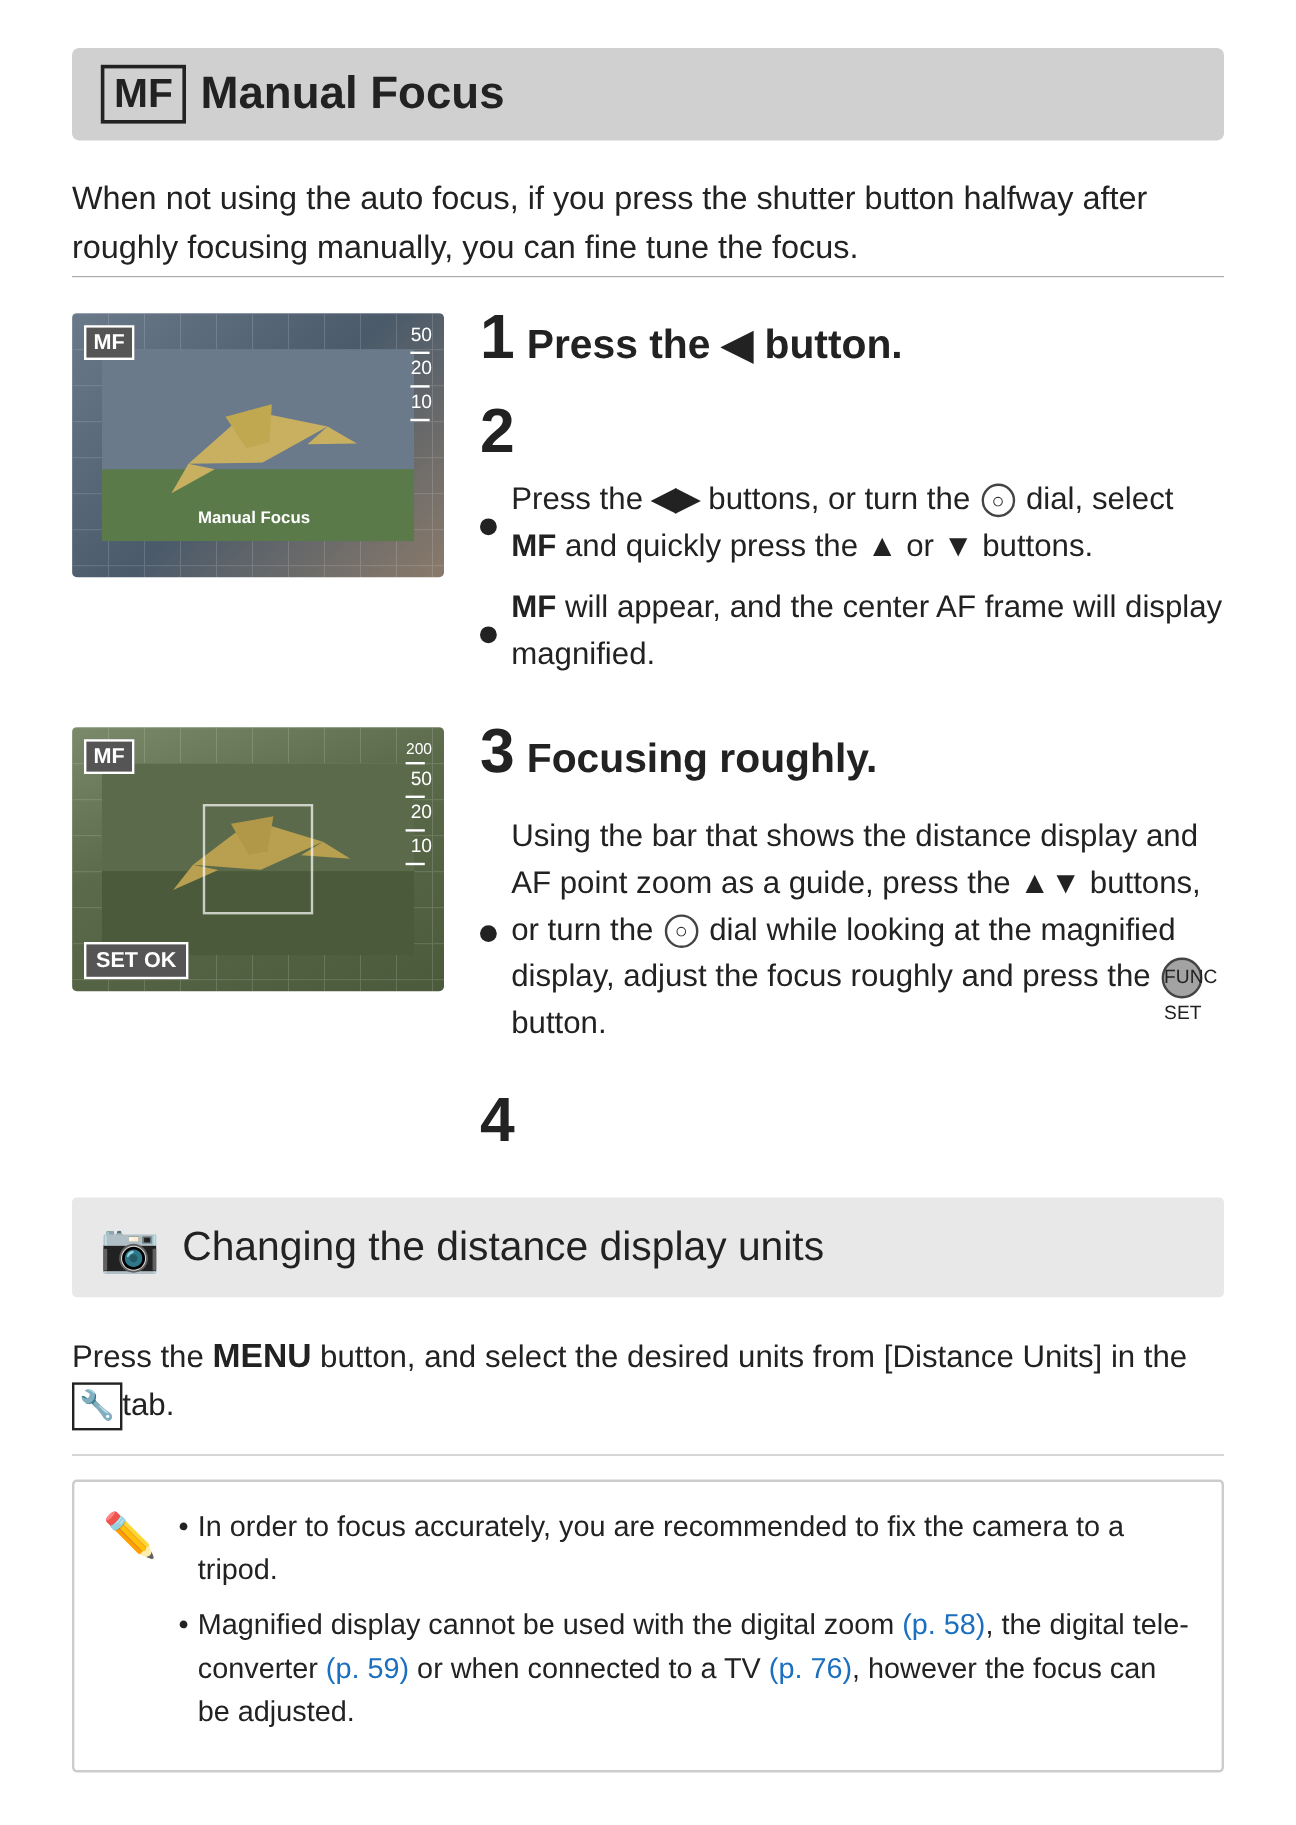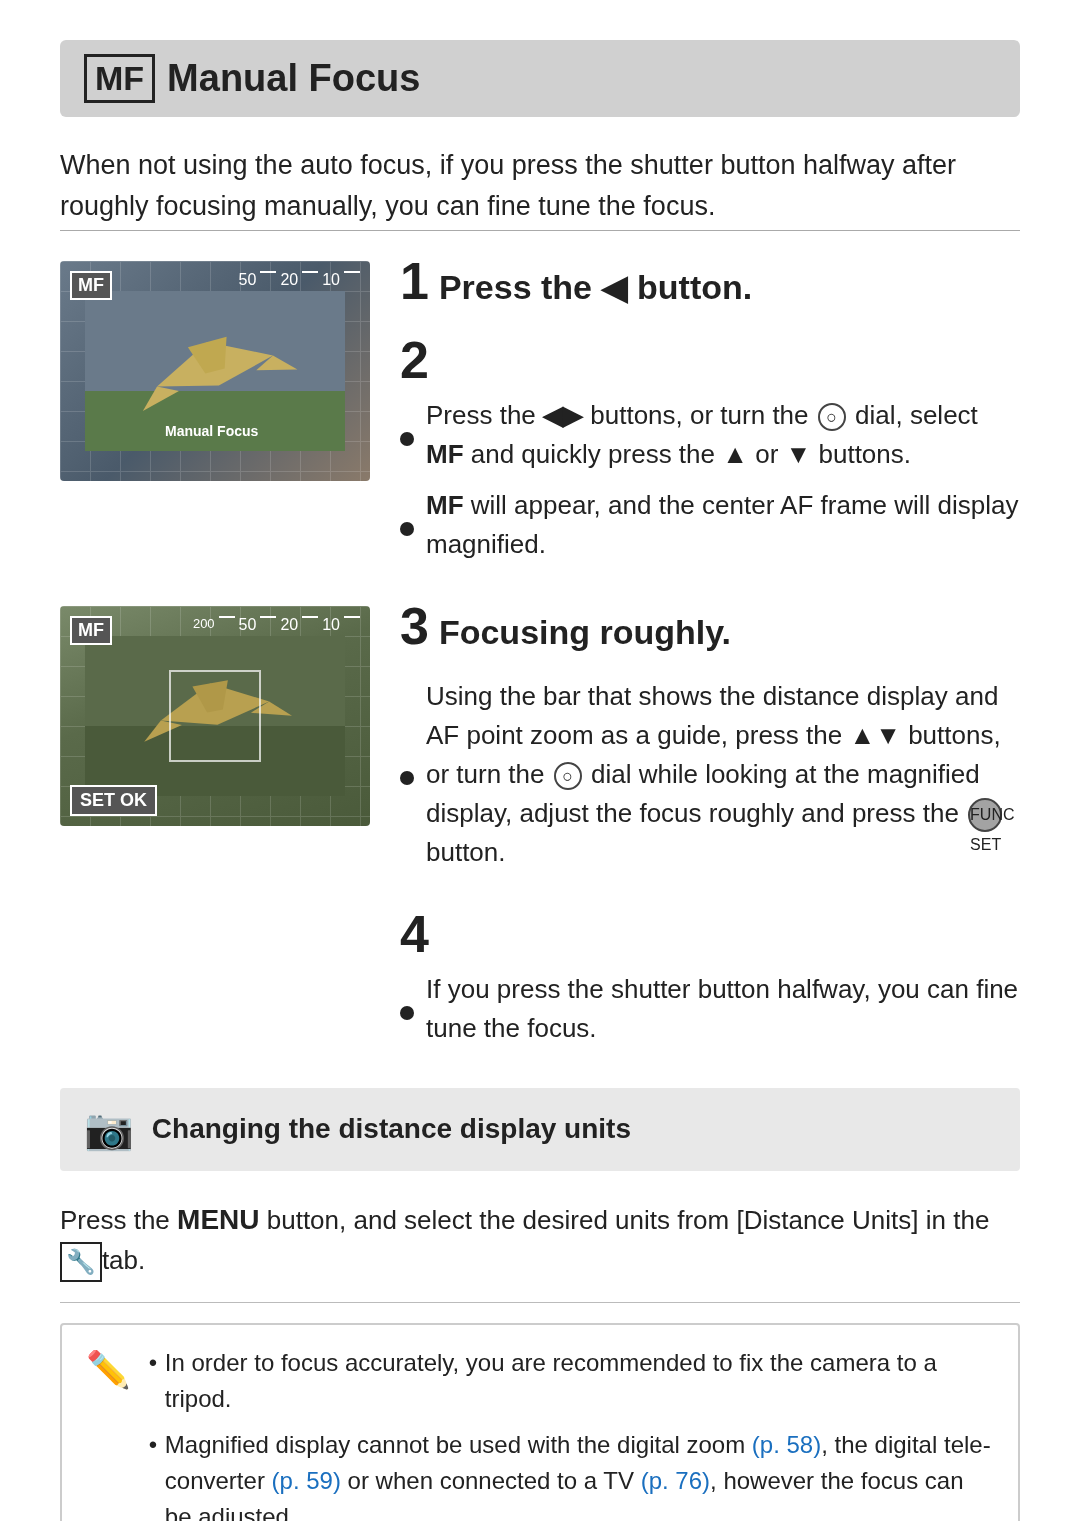--- a/index.html
+++ b/index.html
@@ -77,21 +77,21 @@
       font-size: 18px;
       font-weight: bold;
       padding: 2px 6px;
       border: 2px solid #fff;
     }
     .camera-img .side-bar {
       position: absolute;
       right: 10px;
       top: 10px;
       display: flex;
-      flex-direction: row;
+      flex-direction: column;
       gap: 4px;
     }
     .camera-img .bar-num {
       color: #fff;
       font-size: 16px;
       text-align: right;
     }
     .camera-img .bar-line {
       width: 16px;
       height: 2px;
@@ -207,22 +207,22 @@
       margin: 20px 0 28px 0;
       display: flex;
       align-items: center;
       gap: 18px;
     }
     .info-icon {
       font-size: 40px;
       flex-shrink: 0;
     }
     .info-title {
-      font-size: 28px;
-      font-weight: bold;
+      font-size: 34px;
+      font-weight: normal;
     }
 
     
     .bottom-text {
       font-size: 26px;
       line-height: 1.5;
       margin-bottom: 20px;
     }
     .mono-font {
       font-family: Liberation Sans, sans-serif;
@@ -420,26 +420,20 @@
       </li>
     </ul>
   </div>
 </div>
 
 <div class="step-row-text" style="margin-bottom:28px;">
   <div class="step-content" style="padding-left:340px;">
     <div class="step-header">
       <span class="step-number">4</span>
     </div>
-    <ul class="bullet-list">
-      <li>
-        <span class="bullet-dot"></span>
-        <span>If you press the shutter button halfway, you can fine tune the focus.</span>
-      </li>
-    </ul>
   </div>
 </div>
 
 <div class="info-box">
   <span class="info-icon">📷</span>
   <span class="info-title">Changing the distance display units</span>
 </div>
 
 <p class="bottom-text">
   <span>Press the </span><span class="mono-font">MENU</span><span> button, and select the desired units from [Distance Units] in the </span><span class="wrench-icon">🔧</span><span>tab.</span>

